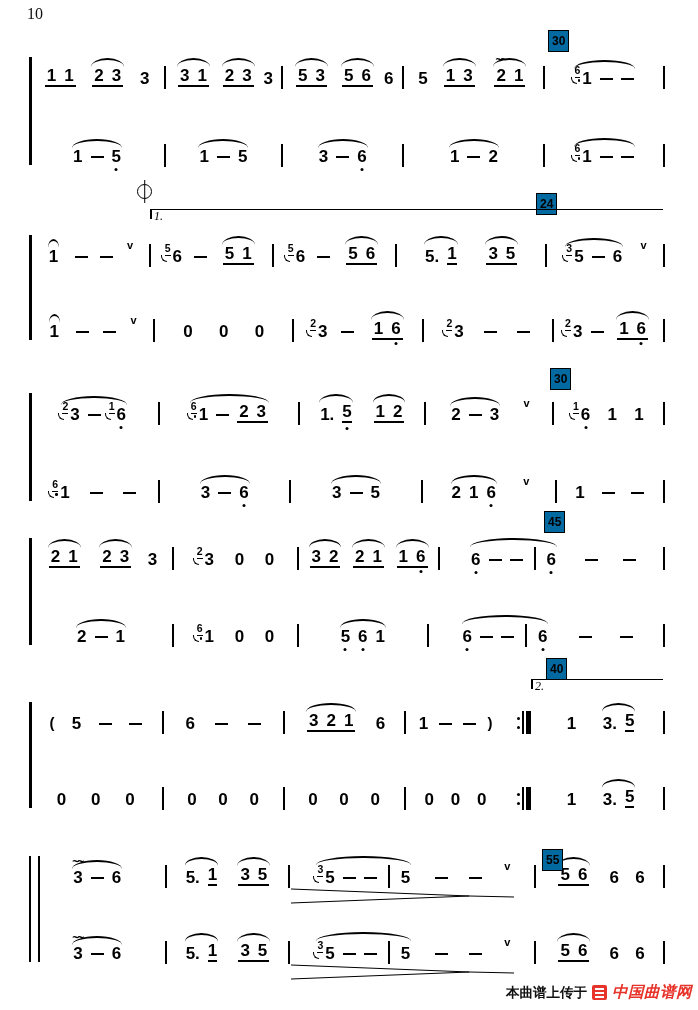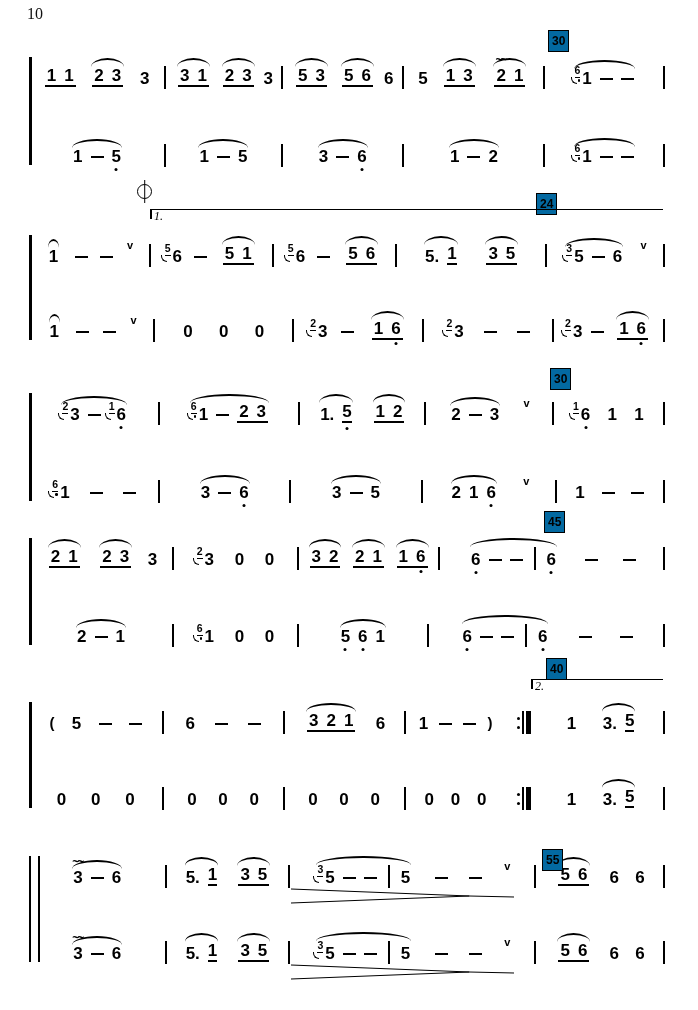--- a/index.html
+++ b/index.html
@@ -982,13 +982,18 @@
         <line x1="0" y1="2" x2="178.4" y2="9" stroke="#000" stroke-width="1"></line>
         <line x1="0" y1="16" x2="178.4" y2="9" stroke="#000" stroke-width="1"></line>
         <line x1="178.4" y1="9" x2="223" y2="10" stroke="#000" stroke-width="1"></line>
       </svg>
       <svg width="223" height="18" class="hairpin" style="left: 291px; top: 963px;">
         <line x1="0" y1="2" x2="178.4" y2="9" stroke="#000" stroke-width="1"></line>
         <line x1="0" y1="16" x2="178.4" y2="9" stroke="#000" stroke-width="1"></line>
         <line x1="178.4" y1="9" x2="223" y2="10" stroke="#000" stroke-width="1"></line>
       </svg>
     </div>
+  <div class="footer">
+    <span class="f-prefix">本曲谱上传于</span>
+    <span class="logo-icon"></span>
+    <span class="f-site">中国曲谱网</span>
+  </div>
 </div>
 
 </body></html>

